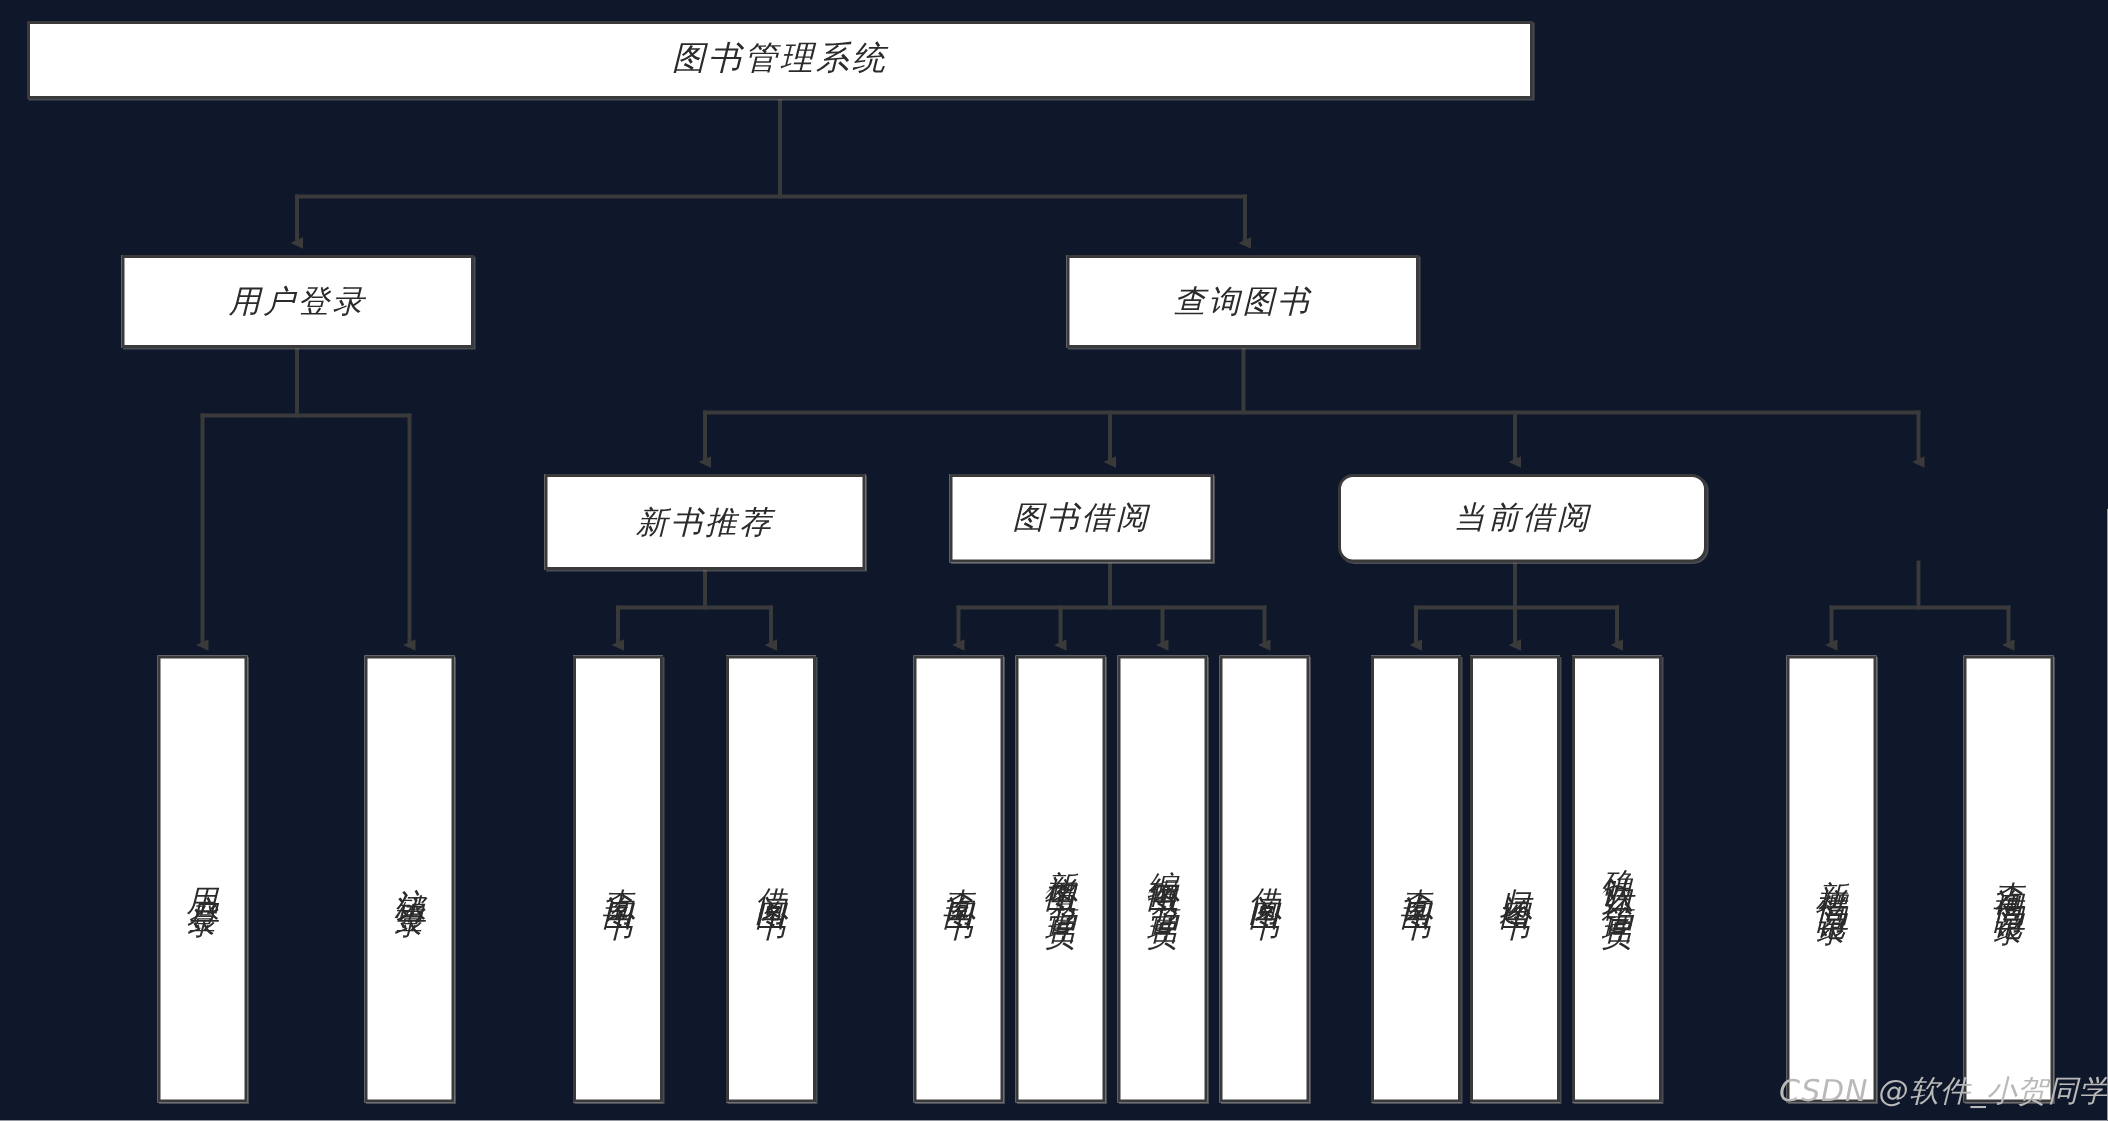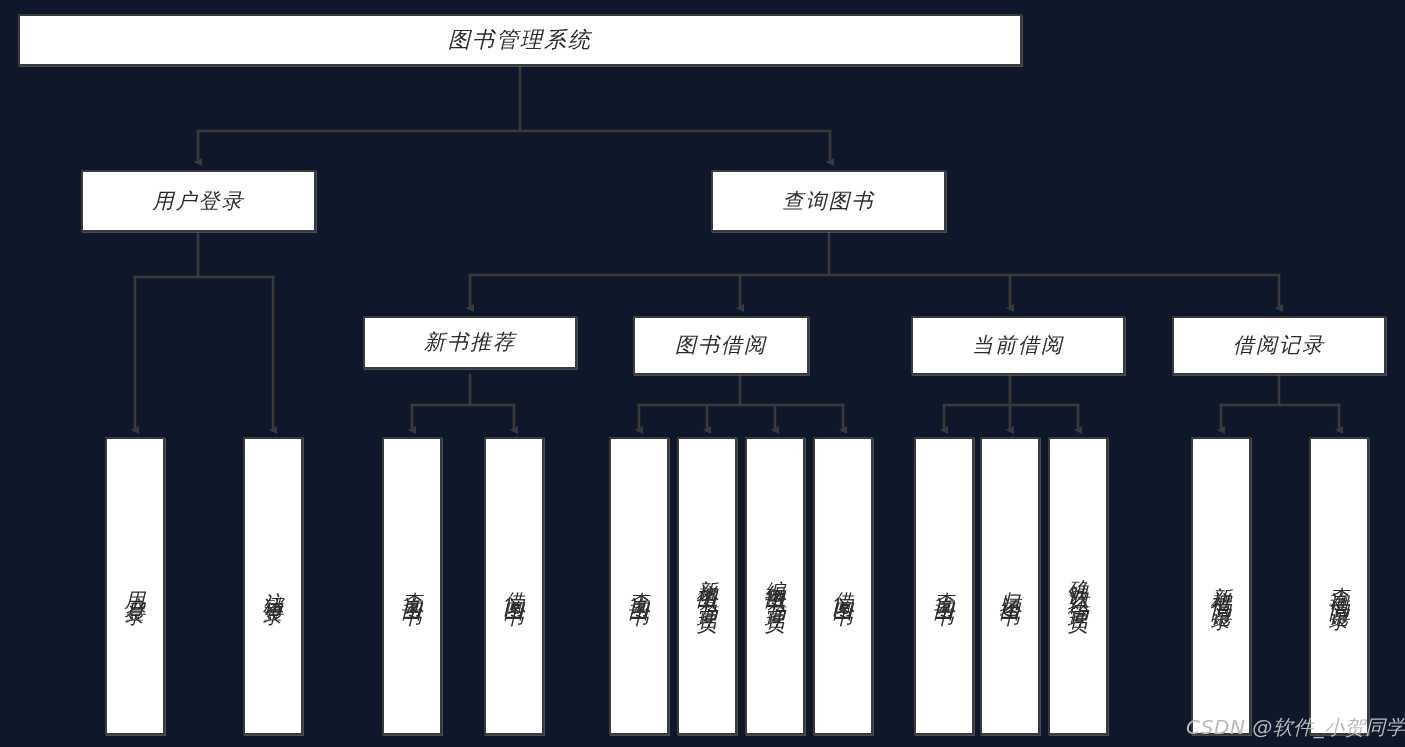--- a/index.html
+++ b/index.html
@@ -131,31 +131,28 @@
     <span class="lbl">图书管理系统</span>
   </div>
 
   <div class="node h" style="left:81px; top:170px; width:235px; height:62px;">
     <span class="lbl">用户登录</span>
   </div>
   <div class="node h" style="left:711px; top:170px; width:235px; height:62px;">
     <span class="lbl">查询图书</span>
   </div>
 
-  <div class="node h" style="left:363px; top:316px; width:214px; height:53px;">
+  <div class="node h" style="left:363px; top:316px; width:214px; height:64px;">
     <span class="lbl">新书推荐</span>
   </div>
   <div class="node h" style="left:633px; top:316px; width:176px; height:59px;">
     <span class="lbl">图书借阅</span>
   </div>
-  <div class="node h" style="left:911px; top:316px; width:214px; height:59px;">
+  <div class="node h" style="left:892px; top:316px; width:246px; height:59px;border-radius:10px;">
     <span class="lbl">当前借阅</span>
-  </div>
-  <div class="node h" style="left:1172px; top:316px; width:214px; height:59px;">
-    <span class="lbl">借阅记录</span>
   </div>
 
   <div class="node v" style="left:105px; top:437px; width:60px; height:298px;">
     <span class="lbl">用户登录</span>
   </div>
   <div class="node v" style="left:243px; top:437px; width:60px; height:298px;">
     <span class="lbl">注销登录</span>
   </div>
 
   <div class="node v" style="left:382px; top:437px; width:60px; height:298px;">

